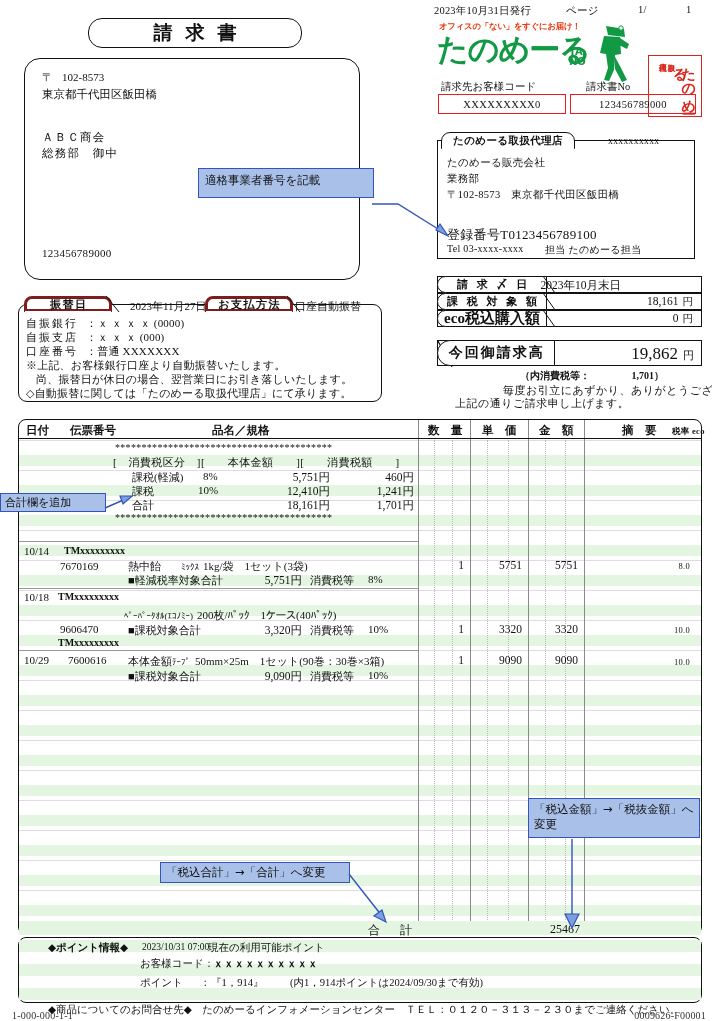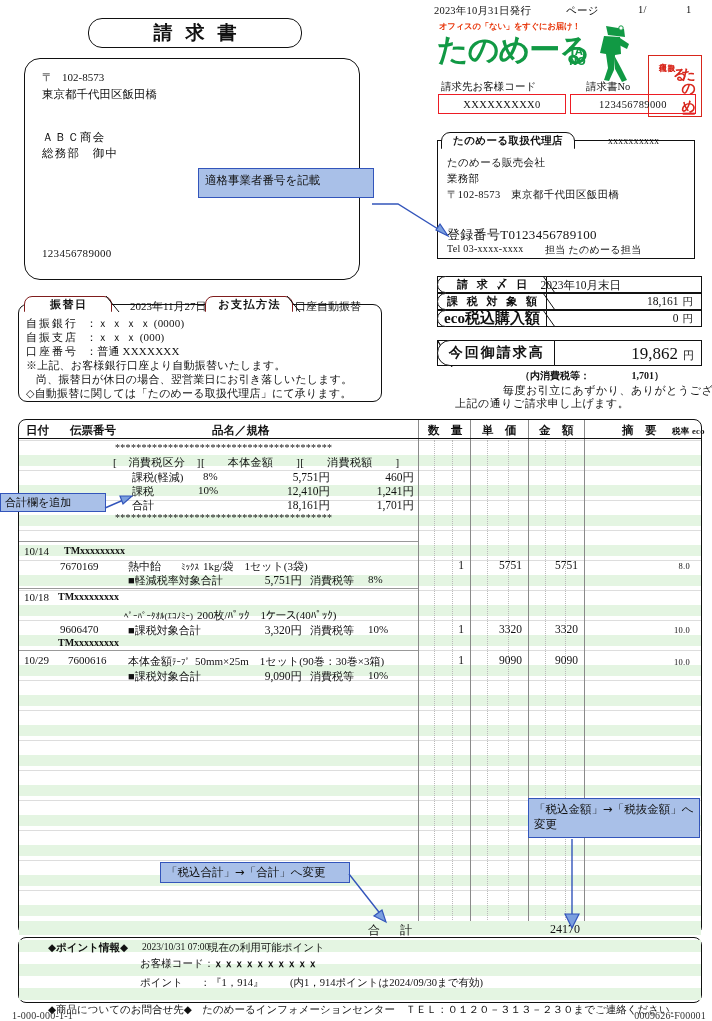--- a/index.html
+++ b/index.html
@@ -124,21 +124,21 @@
   .bigsum .val .yen { font-size:11px; margin-left:5px; }
 
   .taxnote { left:520px; top:369px; font-size:10px; font-weight:bold; white-space:nowrap;}
   .taxnote .num { display:inline-block; width:74px; text-align:right;}
   .thanks1 { left:455px; top:383px; font-size:11px; letter-spacing:.5px; white-space:nowrap;margin-left:48px;}
   .thanks2 { left:455px; top:396px; font-size:11px; letter-spacing:.5px; white-space:nowrap;}
 
   
   .pay-box { left:18px; top:304px; width:364px; height:98px; border:1px solid #111; border-radius:9px;}
   .pay-tab {
-    position:absolute; height:16px; border:1px solid #7f1d1d;
+    position:absolute; height:16px; border:3px solid #7f1d1d;
     border-radius:8px 8px 0 0; background:#fff;
     display:flex; align-items:center; justify-content:center;
     font-size:11px; font-weight:bold; letter-spacing:1.5px; text-indent:1.5px;font-family:Liberation Serif, serif;
   }
   .pay-mask { position:absolute; height:3px; background:#fff;}
   .pay-l { left:26px; font-size:11px; white-space:nowrap; letter-spacing:.2px;}
   .pay-l .k { display:inline-block; width:60px; letter-spacing:2px;}
 
   
   .tbl { left:18px; top:419px; width:684px; height:516px; border:1.2px solid #111; border-radius:8px; }
@@ -422,21 +422,21 @@
   <div class="cell-r" style="left:214px; top:669px; width:88px; text-align:right;">9,090円</div>
   <div class="cell" style="left:310px; top:669px;">消費税等</div>
   <div class="cell" style="left:368px; top:669px;">10%</div>
   <div class="cell-r" style="left:418px; top:654px; width:46px; text-align:right;">1</div>
   <div class="cell-r" style="left:470px; top:654px; width:52px; text-align:right;">9090</div>
   <div class="cell-r" style="left:528px; top:654px; width:50px; text-align:right;">9090</div>
   <div class="cell-r tiny" style="left:640px; top:657px; width:50px; text-align:right;">10.0</div>
 
   <div class="abs" style="left:19px; top:921px; width:682px; height:14px; background:#e4f5e2;"></div>
   <div class="cell" style="left:368px; top:922px; font-size:12px; letter-spacing:4px;">合　計</div>
-  <div class="cell-r" style="left:520px; top:922px; width:60px; text-align:right; font-size:12px;">24170</div>
+  <div class="cell-r" style="left:520px; top:922px; width:60px; text-align:right; font-size:12px;">25467</div>
 
   <div class="abs pt-box"></div>
   <div class="pt-stripe" style="top:940px;"></div>
   <div class="pt-stripe" style="top:964px;"></div>
   <div class="pt-stripe" style="top:988px;"></div>
 
   <div class="pt-l" style="left:48px; top:941px; font-weight:bold;">◆ポイント情報◆</div>
   <div class="pt-l" style="left:142px; top:942px; font-size:9.5px;">2023/10/31 07:00</div>
   <div class="pt-l" style="left:208px; top:941px;">現在の利用可能ポイント</div>
   <div class="pt-l" style="left:140px; top:957px;">お客様コード：</div>

